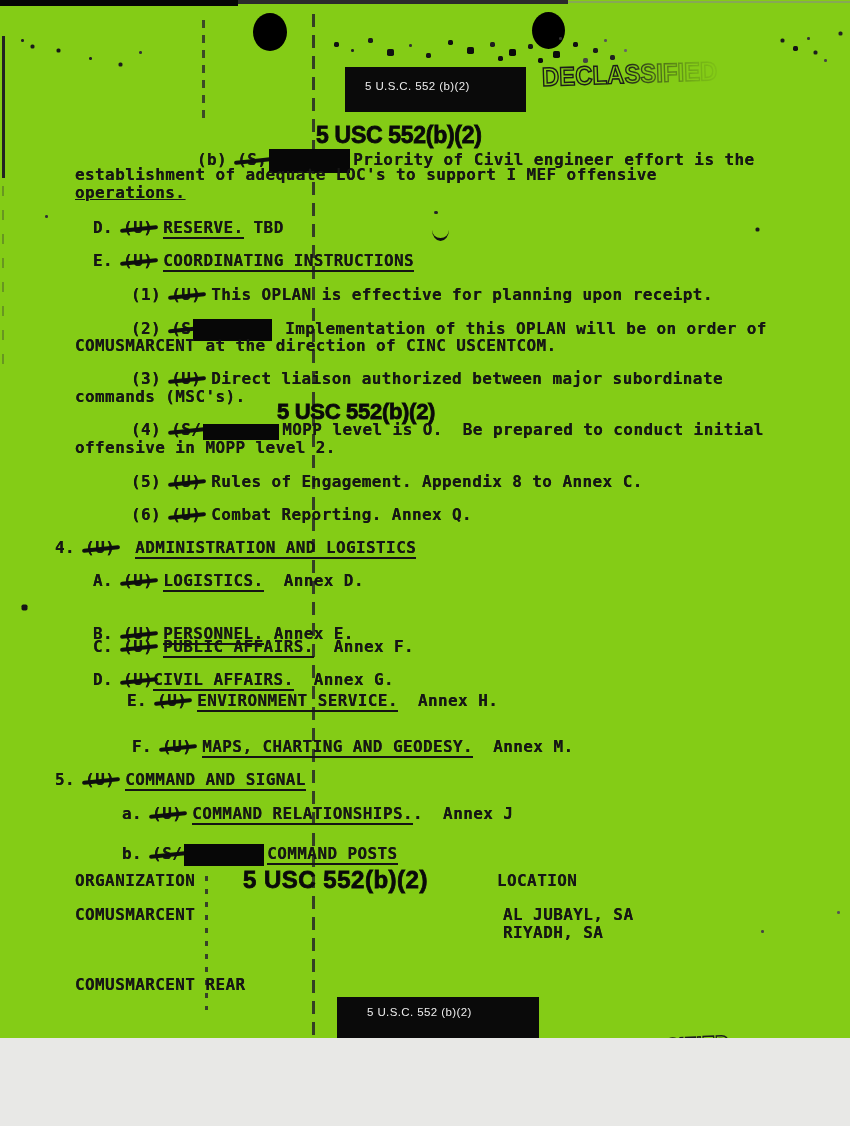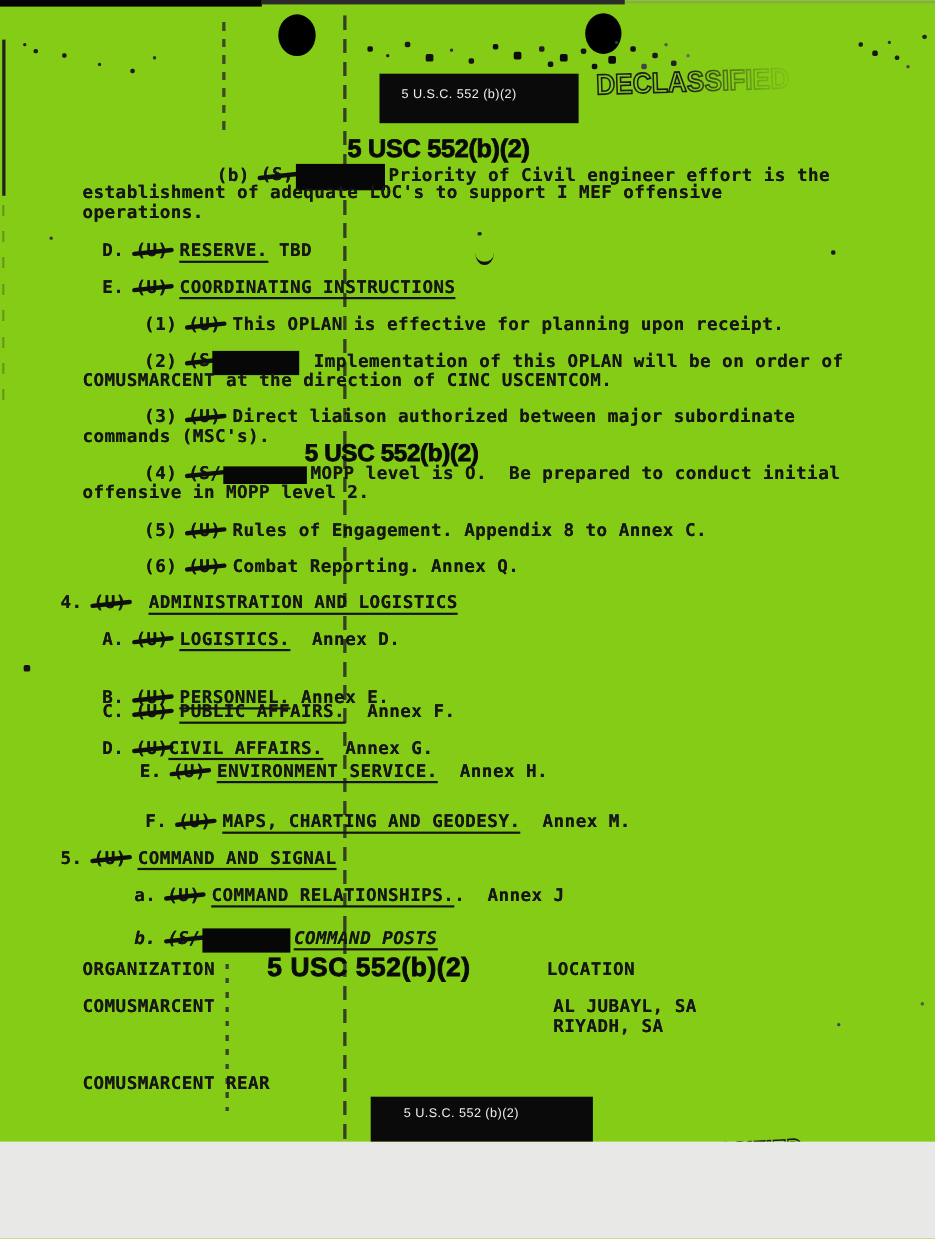--- a/index.html
+++ b/index.html
@@ -109,42 +109,42 @@
 
   <div class="stamp top" style="left:542px; top:62px;">DECLASSIFIED</div>
 
   <div class="foia-heading" style="left:316px; top:122px; font-size:23px;">5 USC 552(b)(2)</div>
   <div class="foia-heading" style="left:277px; top:399px; font-size:22px;">5 USC 552(b)(2)</div>
   <div class="foia-heading" style="left:243px; top:866px; font-size:24px; letter-spacing:0.5px;">5 USC 552(b)(2)</div>
 
   <div id="doc-body">
       <div class="tline" style="left: 160px; top: 148px; margin-left: 37px;"><span class="seg">(b) </span><span class="seg strike">(S,</span><span class="redact-inline" style="width: 81px; height: 24px;"></span><span class="seg">Priority of Civil engineer effort is the</span></div>
       <div class="tline" style="left: 75px; top: 166px;"><span class="seg">establishment of adequate LOC's to support I MEF offensive</span></div>
-      <div class="tline" style="left: 75px; top: 184px;"><span class="seg">operations.</span></div>
+      <div class="tline" style="left: 75px; top: 184px; text-decoration: underline;"><span class="seg">operations.</span></div>
       <div class="tline" style="left: 93px; top: 219px;"><span class="seg">D. </span><span class="seg strike">(U)</span><span class="seg"> </span><span class="seg under">RESERVE.</span><span class="seg"> TBD</span></div>
       <div class="tline" style="left: 93px; top: 252px;"><span class="seg">E. </span><span class="seg strike">(U)</span><span class="seg"> </span><span class="seg under">COORDINATING INSTRUCTIONS</span></div>
       <div class="tline" style="left: 131px; top: 286px;"><span class="seg">(1) </span><span class="seg strike">(U)</span><span class="seg"> This OPLAN is effective for planning upon receipt.</span></div>
       <div class="tline" style="left: 131px; top: 318px;"><span class="seg">(2) </span><span class="seg strike">(S</span><span class="redact-inline" style="width: 79px; height: 22px;"></span><span class="seg"> Implementation of this OPLAN will be on order of</span></div>
       <div class="tline" style="left: 75px; top: 337px;"><span class="seg">COMUSMARCENT at the direction of CINC USCENTCOM.</span></div>
       <div class="tline" style="left: 131px; top: 370px; text-align: right;"><span class="seg">(3) </span><span class="seg strike">(U)</span><span class="seg"> Direct liaison authorized between major subordinate</span></div>
       <div class="tline" style="left: 75px; top: 388px;"><span class="seg">commands (MSC's).</span></div>
       <div class="tline" style="left: 131px; top: 421px;"><span class="seg">(4) </span><span class="seg strike">(S/</span><span class="redact-inline" style="width: 76px; height: 16px;"></span><span class="seg">MOPP level is O.  Be prepared to conduct initial</span></div>
       <div class="tline" style="left: 75px; top: 439px;"><span class="seg">offensive in MOPP level 2.</span></div>
       <div class="tline" style="left: 131px; top: 473px;"><span class="seg">(5) </span><span class="seg strike">(U)</span><span class="seg"> Rules of Engagement. Appendix 8 to Annex C.</span></div>
       <div class="tline" style="left: 131px; top: 506px;"><span class="seg">(6) </span><span class="seg strike">(U)</span><span class="seg"> Combat Reporting. Annex Q.</span></div>
       <div class="tline" style="left: 55px; top: 539px;"><span class="seg">4. </span><span class="seg strike">(U)</span><span class="seg">  </span><span class="seg under">ADMINISTRATION AND LOGISTICS</span></div>
       <div class="tline" style="left: 93px; top: 572px;"><span class="seg">A. </span><span class="seg strike">(U)</span><span class="seg"> </span><span class="seg under">LOGISTICS.</span><span class="seg">  Annex D.</span></div>
       <div class="tline" style="left: 93px; top: 625px;"><span class="seg">B. </span><span class="seg strike">(U)</span><span class="seg"> </span><span class="seg under">PERSONNEL.</span><span class="seg"> Annex E.</span></div>
       <div class="tline" style="left: 93px; top: 638px;"><span class="seg">C. </span><span class="seg strike">(U)</span><span class="seg"> </span><span class="seg under">PUBLIC AFFAIRS.</span><span class="seg">  Annex F.</span></div>
       <div class="tline" style="left: 93px; top: 671px;"><span class="seg">D. </span><span class="seg strike">(U)</span><span class="seg under">CIVIL AFFAIRS.</span><span class="seg">  Annex G.</span></div>
       <div class="tline" style="left: 93px; top: 692px; margin-left: 34px;"><span class="seg">E. </span><span class="seg strike">(U)</span><span class="seg"> </span><span class="seg under">ENVIRONMENT SERVICE.</span><span class="seg">  Annex H.</span></div>
       <div class="tline" style="left: 93px; top: 738px; margin-left: 39px;"><span class="seg">F. </span><span class="seg strike">(U)</span><span class="seg"> </span><span class="seg under">MAPS, CHARTING AND GEODESY.</span><span class="seg">  Annex M.</span></div>
       <div class="tline" style="left: 55px; top: 771px;"><span class="seg">5. </span><span class="seg strike">(U)</span><span class="seg"> </span><span class="seg under">COMMAND AND SIGNAL</span></div>
       <div class="tline" style="left: 122px; top: 805px;"><span class="seg">a. </span><span class="seg strike">(U)</span><span class="seg"> </span><span class="seg under">COMMAND RELATIONSHIPS.</span><span class="seg">.  Annex J</span></div>
-      <div class="tline" style="left: 122px; top: 843px; font-style: italic;"><span class="seg">b. </span><span class="seg strike">(S/</span><span class="redact-inline" style="width: 80px; height: 22px;"></span><span class="seg under">COMMAND POSTS</span></div>
+      <div class="tline" style="left: 122px; top: 843px;"><span class="seg">b. </span><span class="seg strike">(S/</span><span class="redact-inline" style="width: 80px; height: 22px;"></span><span class="seg under">COMMAND POSTS</span></div>
       <div class="tline" style="left: 75px; top: 872px;"><span class="seg">ORGANIZATION</span></div>
       <div class="tline" style="left: 497px; top: 872px;"><span class="seg">LOCATION</span></div>
       <div class="tline" style="left: 75px; top: 906px;"><span class="seg">COMUSMARCENT</span></div>
       <div class="tline" style="left: 503px; top: 906px;"><span class="seg">AL JUBAYL, SA</span></div>
       <div class="tline" style="left: 75px; top: 976px;"><span class="seg">COMUSMARCENT REAR</span></div>
       <div class="tline" style="left: 503px; top: 924px;"><span class="seg">RIYADH, SA</span></div>
     </div>
 
   <div class="redact-box" style="left:337px; top:997px; width:202px; height:44px;">
     <span class="lbl" style="left:30px; top:9px;">5 U.S.C. 552 (b)(2)</span>

